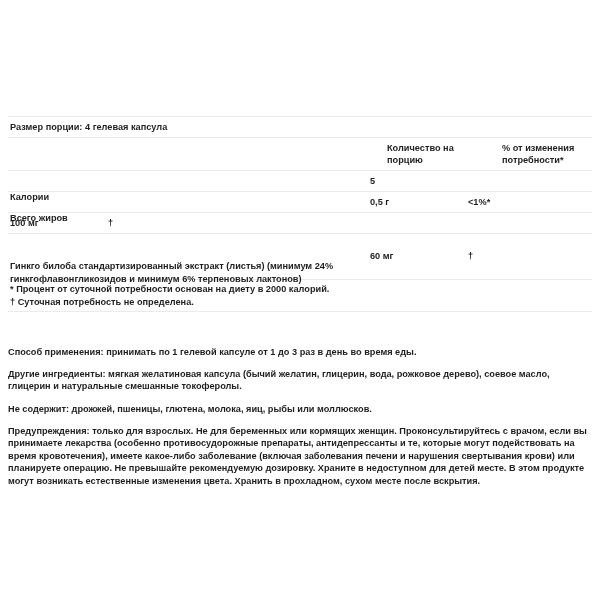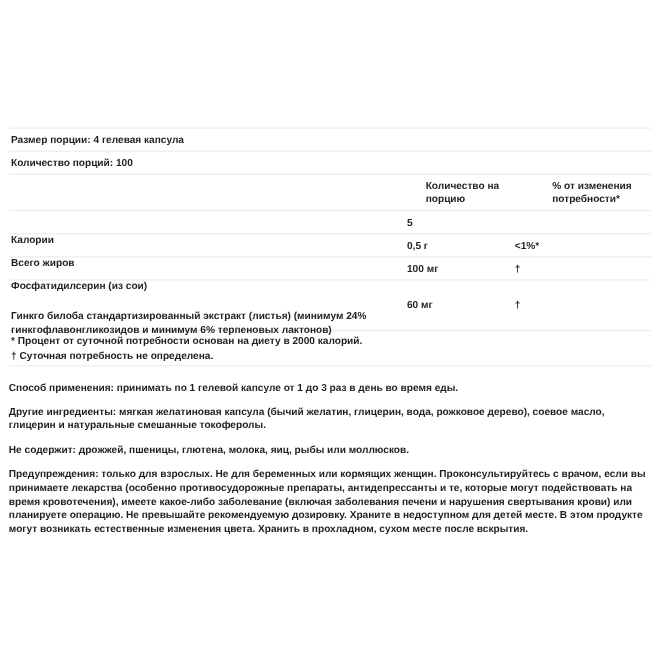--- a/index.html
+++ b/index.html
@@ -26,40 +26,36 @@
   .c3 { flex: 1; line-height: 12.5px; }
   .para { position: absolute; left: 8px; width: 584px; line-height: 12.4px; }
 </style>
 </head>
 <body>
 
 <div class="facts">
   <div class="row single">
     <span>Размер порции: 4 гелевая капсула</span>
   </div>
-  <div class="row single">
-    <span>Количество порций: 100</span>
-  </div>
   <div class="row head">
     <span class="c1"></span>
     <span class="c2" style="width:90px;padding-right:8px">Количество на порцию</span>
     <span class="c3" style="max-width:90px">% от изменения потребности*</span>
   </div>
   <div class="row single">
     <span class="c1">Калории</span>
     <span class="c2">5</span>
     <span class="c3"></span>
   </div>
   <div class="row single">
     <span class="c1">Всего жиров</span>
     <span class="c2">0,5 г</span>
     <span class="c3">&lt;1%*</span>
   </div>
   <div class="row single">
-    <span class="c1">Фосфатидилсерин (из сои)</span>
     <span class="c2">100 мг</span>
     <span class="c3">†</span>
   </div>
   <div class="row tall">
     <span class="c1" style="padding-right:10px;box-sizing:border-box">Гинкго билоба стандартизированный экстракт (листья) (минимум 24% гинкгофлавонгликозидов и минимум 6% терпеновых лактонов)</span>
     <span class="c2">60 мг</span>
     <span class="c3">†</span>
   </div>
   <div class="row notes last">
     <span>* Процент от суточной потребности основан на диету в 2000 калорий.</span>

